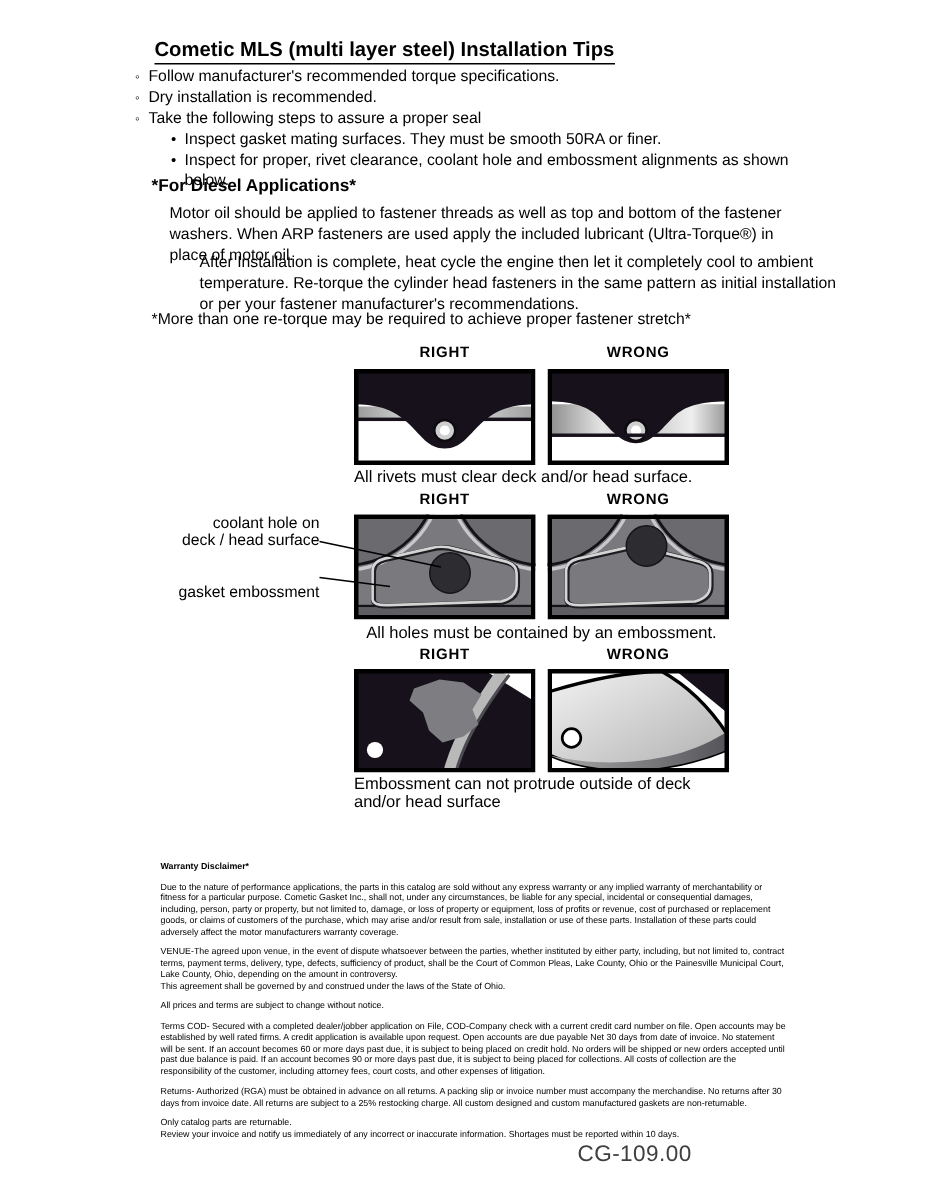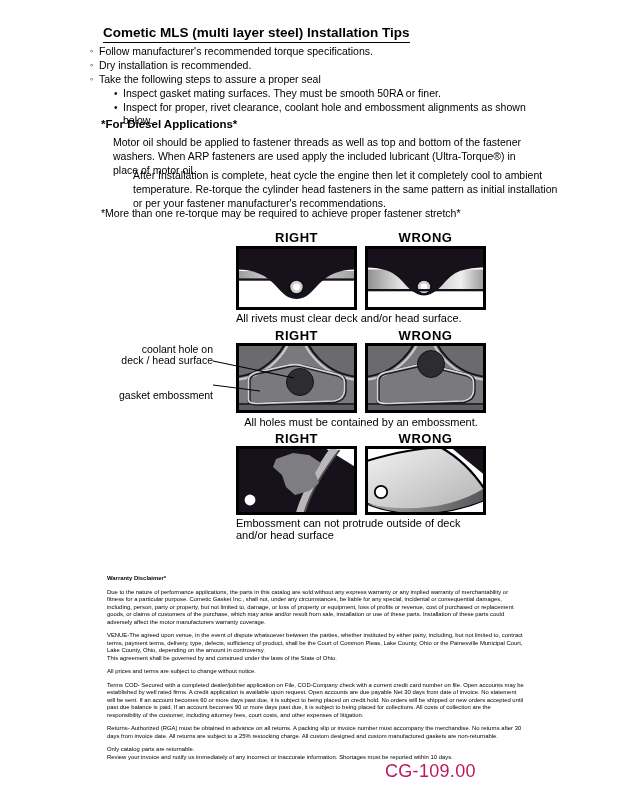--- a/index.html
+++ b/index.html
@@ -9,30 +9,30 @@
   .title{left:103px;top:25px;font-size:13.5px;font-weight:bold;
          border-bottom:1.6px solid #000;padding-bottom:2px;}
   .bullet-row{left:90px;font-size:10.5px;line-height:13px;width:470px;}
   .bullet-glyph{display:inline-block;width:9px;font-size:9px;vertical-align:top;line-height:13px;}
   .bullet-text{display:inline-block;width:440px;vertical-align:top;}
   .sub-row{left:114px;font-size:10.5px;line-height:13px;width:446px;}
   .sub-glyph{display:inline-block;width:9px;font-size:10px;vertical-align:top;line-height:13px;}
   .sub-text{display:inline-block;width:430px;vertical-align:top;}
   .diesel-h{left:101px;top:118px;font-size:11.5px;font-weight:bold;}
   .para{left:101px;width:428px;font-size:10.5px;line-height:14px;}
-  .rw-label{width:121px;text-align:center;font-size:13px;font-weight:bold;letter-spacing:.5px;}
+  .rw-label{width:121px;text-align:center;font-size:10px;font-weight:bold;letter-spacing:.5px;}
   .panel{width:121px;}
   .panel svg{display:block;}
   .caption{font-size:11px;font-weight:normal;line-height:12.5px;}
   .side-label{width:123px;text-align:right;font-size:10.5px;line-height:11.5px;left:90px;}
   .legal{left:107px;top:575px;width:418px;font-size:5.9px;line-height:7.5px;}
   .legal p{margin:0 0 6px 0;}
   .legal p.tight{margin:0;}
   .legal .lh{font-weight:bold;margin:0 0 6px 0;}
-  .footer{left:385px;top:761px;font-size:18px;letter-spacing:.3px;color:#be185d;}
+  .footer{left:385px;top:761px;font-size:15px;letter-spacing:.3px;color:#404040;}
   .overlay{pointer-events:none;}
 </style>
 </head>
 <body>
 
 <div class="page">
 
   <div class="abs title">Cometic MLS (multi layer steel) Installation Tips</div>
 
   <div class="abs bullet-row" style="top:59px;">

